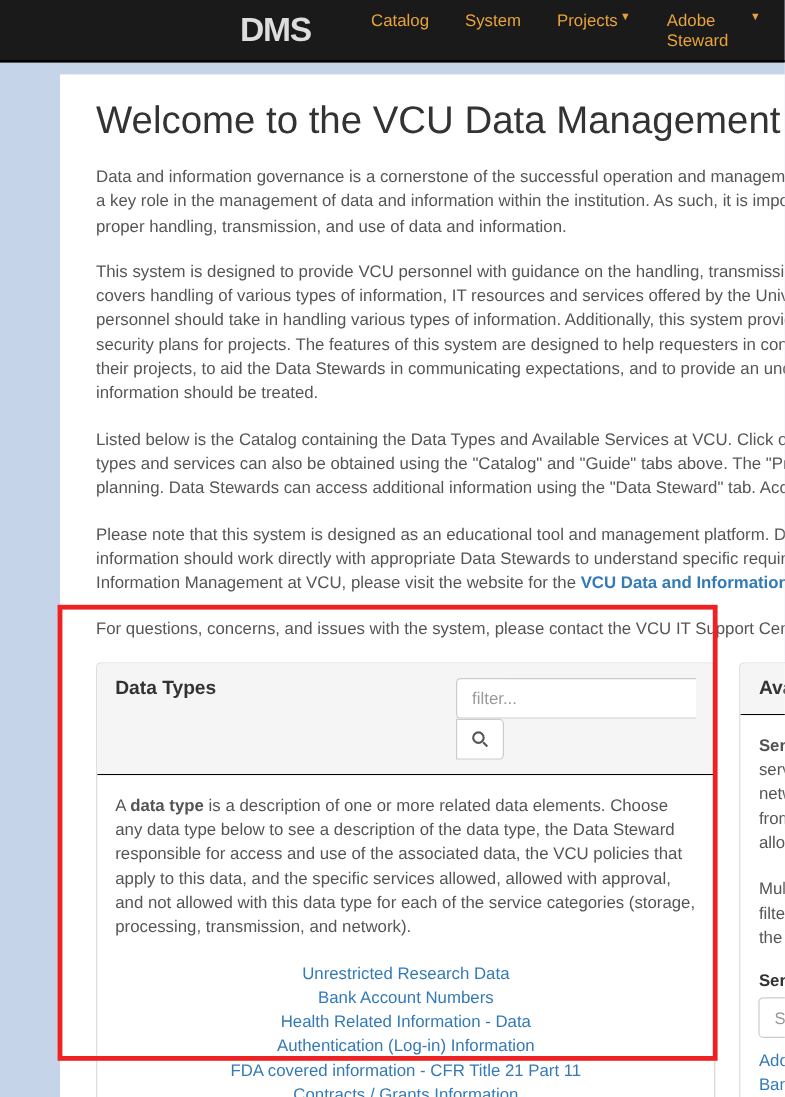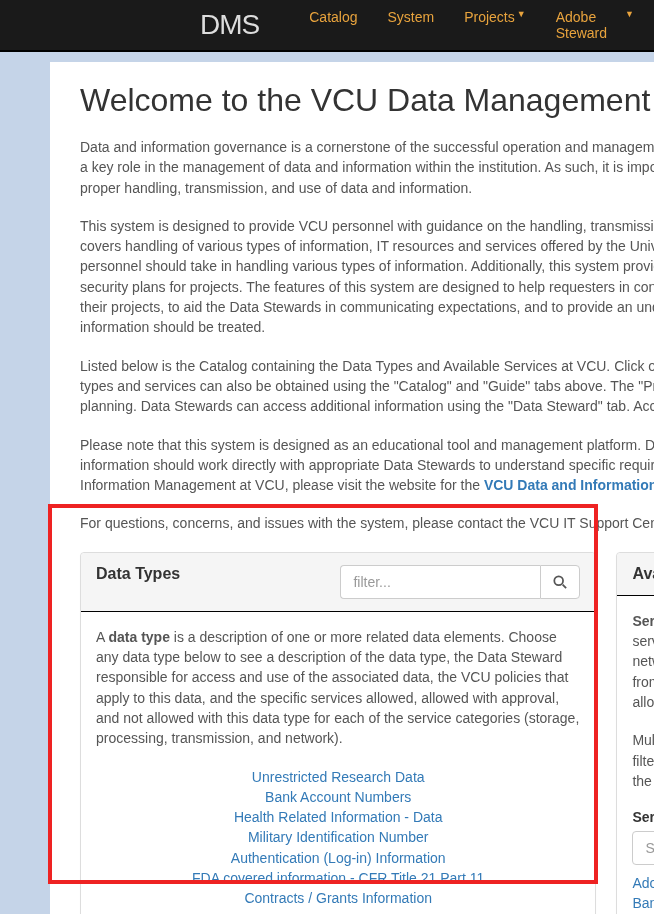--- a/index.html
+++ b/index.html
@@ -1,32 +1,32 @@
 <!DOCTYPE html>
 <html><head>
 <meta charset="utf-8">
 <style>
 * { box-sizing: border-box; margin: 0; padding: 0; }
 body { font-family: "Helvetica Neue", Helvetica, Arial, sans-serif; font-size: 14px; color: #333; background: #c5d4e8; overflow-x: hidden; }
 .navbar { background: #1a1a1a; border-bottom: 2px solid #000; height: 52px; display: flex; align-items: center; padding: 0 20px 0 200px; }
-.navbar-brand { color: #ddd; font-weight: normal; font-size: 28px; letter-spacing: -1px; margin-right: 50px; }
+.navbar-brand { color: #ddd; font-weight: bold; font-size: 28px; letter-spacing: -1px; margin-right: 50px; }
 .nav-links { display: flex; gap: 30px; }
 .nav-link { color: #e8a33d; text-decoration: none; font-size: 14px; display: flex; align-items: flex-start; gap: 2px; }
 .nav-link .caret { font-size: 9px; }
 .content-wrap { background: #fff; margin: 10px 0 0 50px; padding: 20px 30px 30px 30px; width: 900px; }
 h1 { font-size: 32px; font-weight: 500; color: #333; margin-bottom: 18px; white-space: nowrap; }
 .intro p { color: #555; line-height: 1.45; margin-bottom: 18px; }
 .intro a { color: #337ab7; text-decoration: none; font-weight: bold; }
 .panels { display: flex; gap: 20px; margin-top: 10px; }
 .panel { background: #fff; border: 1px solid #ddd; border-radius: 4px; box-shadow: 0 1px 1px rgba(0,0,0,.05); }
 .panel-left { width: 545px; }
 .panel-right { width: 320px; }
 .panel-heading { background: #f5f5f5; border-bottom: 1px solid #000000; padding: 12px 15px; display: flex; justify-content: space-between; border-radius: 4px 4px 0 0; }
 .panel-title { font-size: 16px; font-weight: bold; color: #333; white-space: nowrap; }
-.input-group { display: flex; }
+.input-group { display: flex; flex-direction: column; }
 .filter-input { border: 1px solid #ccc; border-right: none; padding: 6px 12px; font-size: 14px; border-radius: 4px 0 0 4px; width: 200px; height: 34px; color: #555; }
 .filter-input::placeholder { color: #999; }
 .search-btn { border: 1px solid #ccc; background: #fff; padding: 6px 12px; border-radius: 0 4px 4px 0; height: 34px; width: 40px; cursor: pointer; display: flex; align-items: center; justify-content: center; }
 .panel-body { padding: 15px; }
 .panel-body p { color: #555; line-height: 1.45; margin-bottom: 18px; }
 .panel-body p b { font-weight: bold; }
 .link-list a { display: block; color: #337ab7; text-decoration: none; line-height: 1.45; text-align: center; }
 .red-box { position: absolute; border: 4px solid #e22; pointer-events: none; }
 .svc-desc { color: #555; line-height: 1.45; margin-bottom: 18px; white-space: nowrap; }
 .svc-filter { border: 1px solid #ccc; padding: 6px 12px; font-size: 14px; border-radius: 4px 0 0 4px; width: 200px; height: 34px; margin-bottom: 8px; }
@@ -80,21 +80,20 @@
               </svg>
           </button>
         </div>
       </div>
       <div class="panel-body">
         <p><span>A </span><b>data type</b><span> is a description of one or more related data elements.  Choose any data type below to see a description of the data type, the Data Steward responsible for access and use of the associated data, the VCU policies that apply to this data, and the specific services allowed, allowed with approval, and not allowed with this data type for each of the service categories (storage, processing, transmission, and network).</span></p>
         <div class="link-list" id="dt-list">
             <a href="#">Unrestricted Research Data</a>
             <a href="#">Bank Account Numbers</a>
             <a href="#">Health Related Information - Data</a>
-            <a href="#">Military Identification Number</a>
             <a href="#">Authentication (Log-in) Information</a>
             <a href="#">FDA covered information - CFR Title 21 Part 11</a>
             <a href="#">Contracts / Grants Information</a>
           </div>
       </div>
     </div>
 
     <div class="panel panel-right">
       <div class="panel-heading">
         <span class="panel-title">Available Services</span>

